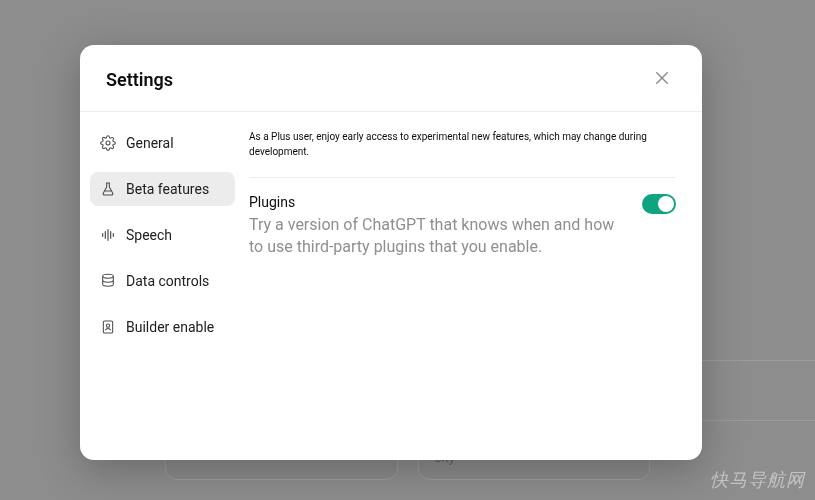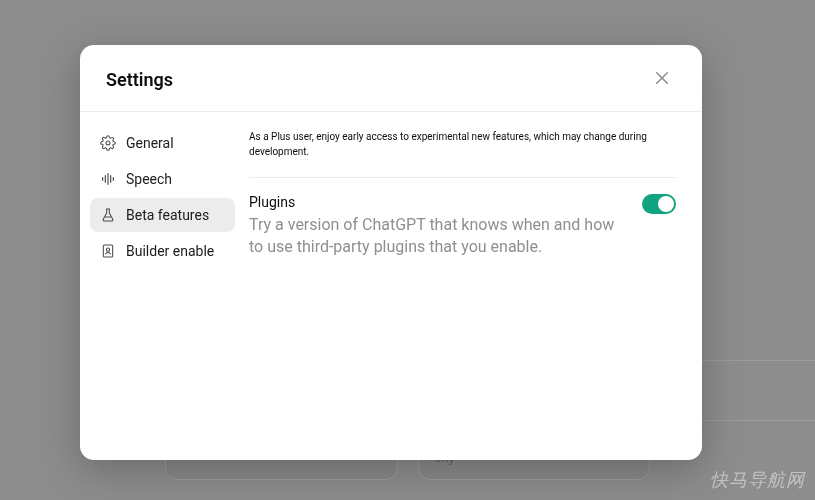--- a/index.html
+++ b/index.html
@@ -97,21 +97,21 @@
     .modal-body {
       display: flex;
       flex: 1;
       min-height: 0;
     }
     .sidebar {
       width: 165px;
       padding: 14px 10px;
       display: flex;
       flex-direction: column;
-      gap: 2px;
+      gap: 12px;
     }
     .sidebar-item {
       display: flex;
       align-items: center;
       gap: 10px;
       padding: 9px 10px;
       border-radius: 8px;
       font-size: 14px;
       color: #202020;
       cursor: pointer;
@@ -212,44 +212,54 @@
       <div class="sidebar-item">
         <span class="icon">
           <svg viewBox="0 0 24 24" fill="none" stroke="currentColor" stroke-width="1.6">
             <circle cx="12" cy="12" r="3"></circle>
             <path d="M19.4 15a1.7 1.7 0 0 0 .34 1.87l.06.06a2 2 0 1 1-2.83 2.83l-.06-.06a1.7 1.7 0 0 0-1.87-.34 1.7 1.7 0 0 0-1 1.56V21a2 2 0 1 1-4 0v-.09a1.7 1.7 0 0 0-1.11-1.56 1.7 1.7 0 0 0-1.87.34l-.06.06a2 2 0 1 1-2.83-2.83l.06-.06a1.7 1.7 0 0 0 .34-1.87 1.7 1.7 0 0 0-1.56-1H3a2 2 0 1 1 0-4h.09a1.7 1.7 0 0 0 1.56-1.11 1.7 1.7 0 0 0-.34-1.87l-.06-.06a2 2 0 1 1 2.83-2.83l.06.06a1.7 1.7 0 0 0 1.87.34H9a1.7 1.7 0 0 0 1-1.56V3a2 2 0 1 1 4 0v.09a1.7 1.7 0 0 0 1 1.56 1.7 1.7 0 0 0 1.87-.34l.06-.06a2 2 0 1 1 2.83 2.83l-.06.06a1.7 1.7 0 0 0-.34 1.87V9a1.7 1.7 0 0 0 1.56 1H21a2 2 0 1 1 0 4h-.09a1.7 1.7 0 0 0-1.56 1z"></path>
           </svg>
         </span>
         <span>General</span>
       </div>
 
+      <div class="sidebar-item active">
+        <span class="icon">
+          <svg viewBox="0 0 24 24" fill="none" stroke="currentColor" stroke-width="1.6" stroke-linejoin="round">
+            <path d="M9 3h6"></path>
+            <path d="M10 3v6l-5 9a2 2 0 0 0 1.8 3h10.4a2 2 0 0 0 1.8-3l-5-9V3"></path>
+            <path d="M7.5 15h9"></path>
+          </svg>
+        </span>
+        <span>Beta features</span>
+      </div>
+
       <div class="sidebar-item">
         <span class="icon">
           <svg viewBox="0 0 24 24" fill="none" stroke="currentColor" stroke-width="1.8" stroke-linecap="round">
             <line x1="4" y1="10" x2="4" y2="14"></line>
             <line x1="8" y1="7" x2="8" y2="17"></line>
             <line x1="12" y1="4" x2="12" y2="20"></line>
             <line x1="16" y1="7" x2="16" y2="17"></line>
             <line x1="20" y1="10" x2="20" y2="14"></line>
           </svg>
         </span>
         <span>Speech</span>
       </div>
 
-      <div class="sidebar-item active">
-        <span class="icon">
-          <svg viewBox="0 0 24 24" fill="none" stroke="currentColor" stroke-width="1.6" stroke-linejoin="round">
-            <path d="M9 3h6"></path>
-            <path d="M10 3v6l-5 9a2 2 0 0 0 1.8 3h10.4a2 2 0 0 0 1.8-3l-5-9V3"></path>
-            <path d="M7.5 15h9"></path>
-          </svg>
-        </span>
-        <span>Beta features</span>
-      </div>
-
+      <div class="sidebar-item">
+        <span class="icon">
+          <svg viewBox="0 0 24 24" fill="none" stroke="currentColor" stroke-width="1.6">
+            <ellipse cx="12" cy="5" rx="8" ry="3"></ellipse>
+            <path d="M4 5v6c0 1.66 3.58 3 8 3s8-1.34 8-3V5"></path>
+            <path d="M4 11v6c0 1.66 3.58 3 8 3s8-1.34 8-3v-6"></path>
+          </svg>
+        </span>
+        <span>Data controls</span>
+      </div>
 
       <div class="sidebar-item">
         <span class="icon">
           <svg viewBox="0 0 24 24" fill="none" stroke="currentColor" stroke-width="1.6" stroke-linejoin="round">
             <rect x="5" y="3" width="14" height="18" rx="2"></rect>
             <circle cx="12" cy="10" r="2.5"></circle>
             <path d="M8 17c.8-1.8 2.3-2.8 4-2.8s3.2 1 4 2.8"></path>
           </svg>
         </span>
         <span>Builder enable</span>

